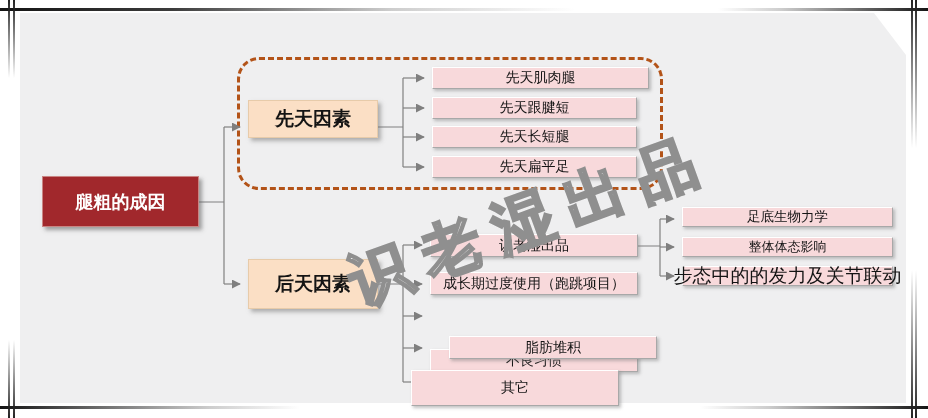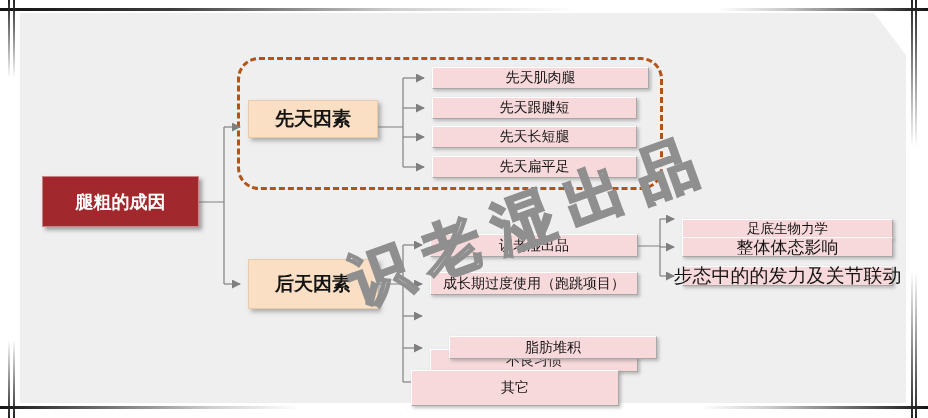--- a/index.html
+++ b/index.html
@@ -113,19 +113,19 @@
   <div class="node leaf" style="left:432px;top:97px;width:205px;height:22px;">先天跟腱短</div>
   <div class="node leaf" style="left:432px;top:126px;width:205px;height:22px;">先天长短腿</div>
   <div class="node leaf" style="left:432px;top:156px;width:205px;height:22px;">先天扁平足</div>
 
   <div class="node leaf" style="left:430px;top:234px;width:208px;height:23px;">识老湿出品</div>
   <div class="node leaf" style="left:430px;top:272px;width:208px;height:23px;">成长期过度使用（跑跳项目）</div>
   <div class="node leaf" style="left:430px;top:305px;width:208px;height:23px;margin-top:44px;">不良习惯</div>
   <div class="node leaf" style="left:430px;top:336px;width:208px;height:23px;margin-left:19px;">脂肪堆积</div>
   <div class="node leaf" style="left:411px;top:370px;width:208px;height:36px;">其它</div>
 
-  <div class="node leaf" style="left:682px;top:207px;width:211px;height:20px;font-size:13.5px;margin-top:12px;">足底生物力学</div>
-  <div class="node leaf" style="left:682px;top:237px;width:211px;height:20px;font-size:17px;">整体体态影响</div>
+  <div class="node leaf" style="left:682px;top:207px;width:211px;height:20px;font-size:13.5px;">足底生物力学</div>
+  <div class="node leaf" style="left:682px;top:237px;width:211px;height:20px;font-size:13px;">整体体态影响</div>
   <div class="node leaf" style="left:682px;top:266px;width:211px;height:20px;font-size:19px;">步态中的的发力及关节联动</div>
 
   <div class="watermark">识老湿出品</div>
 
 </div>
 
 </body></html>

